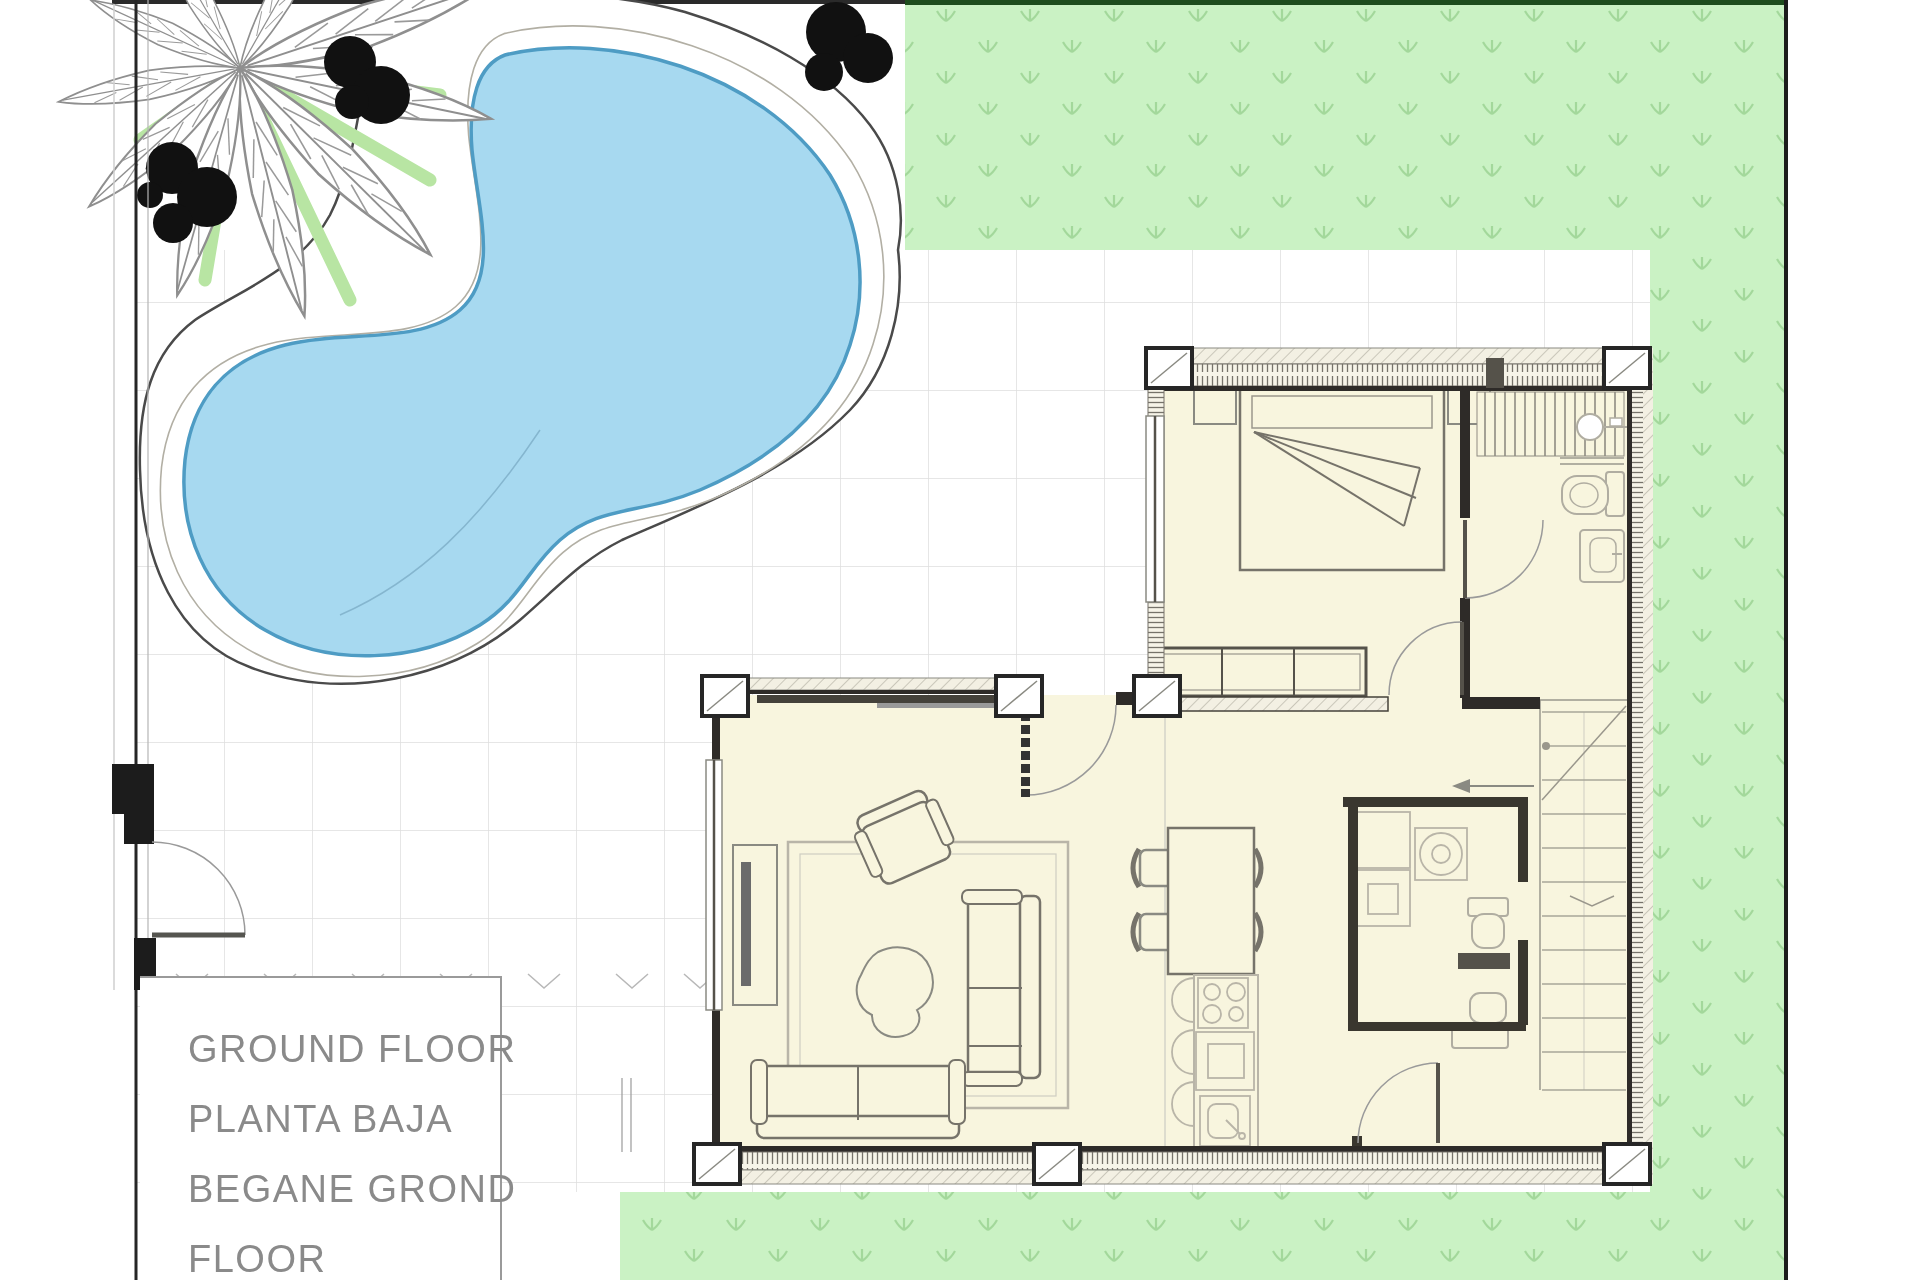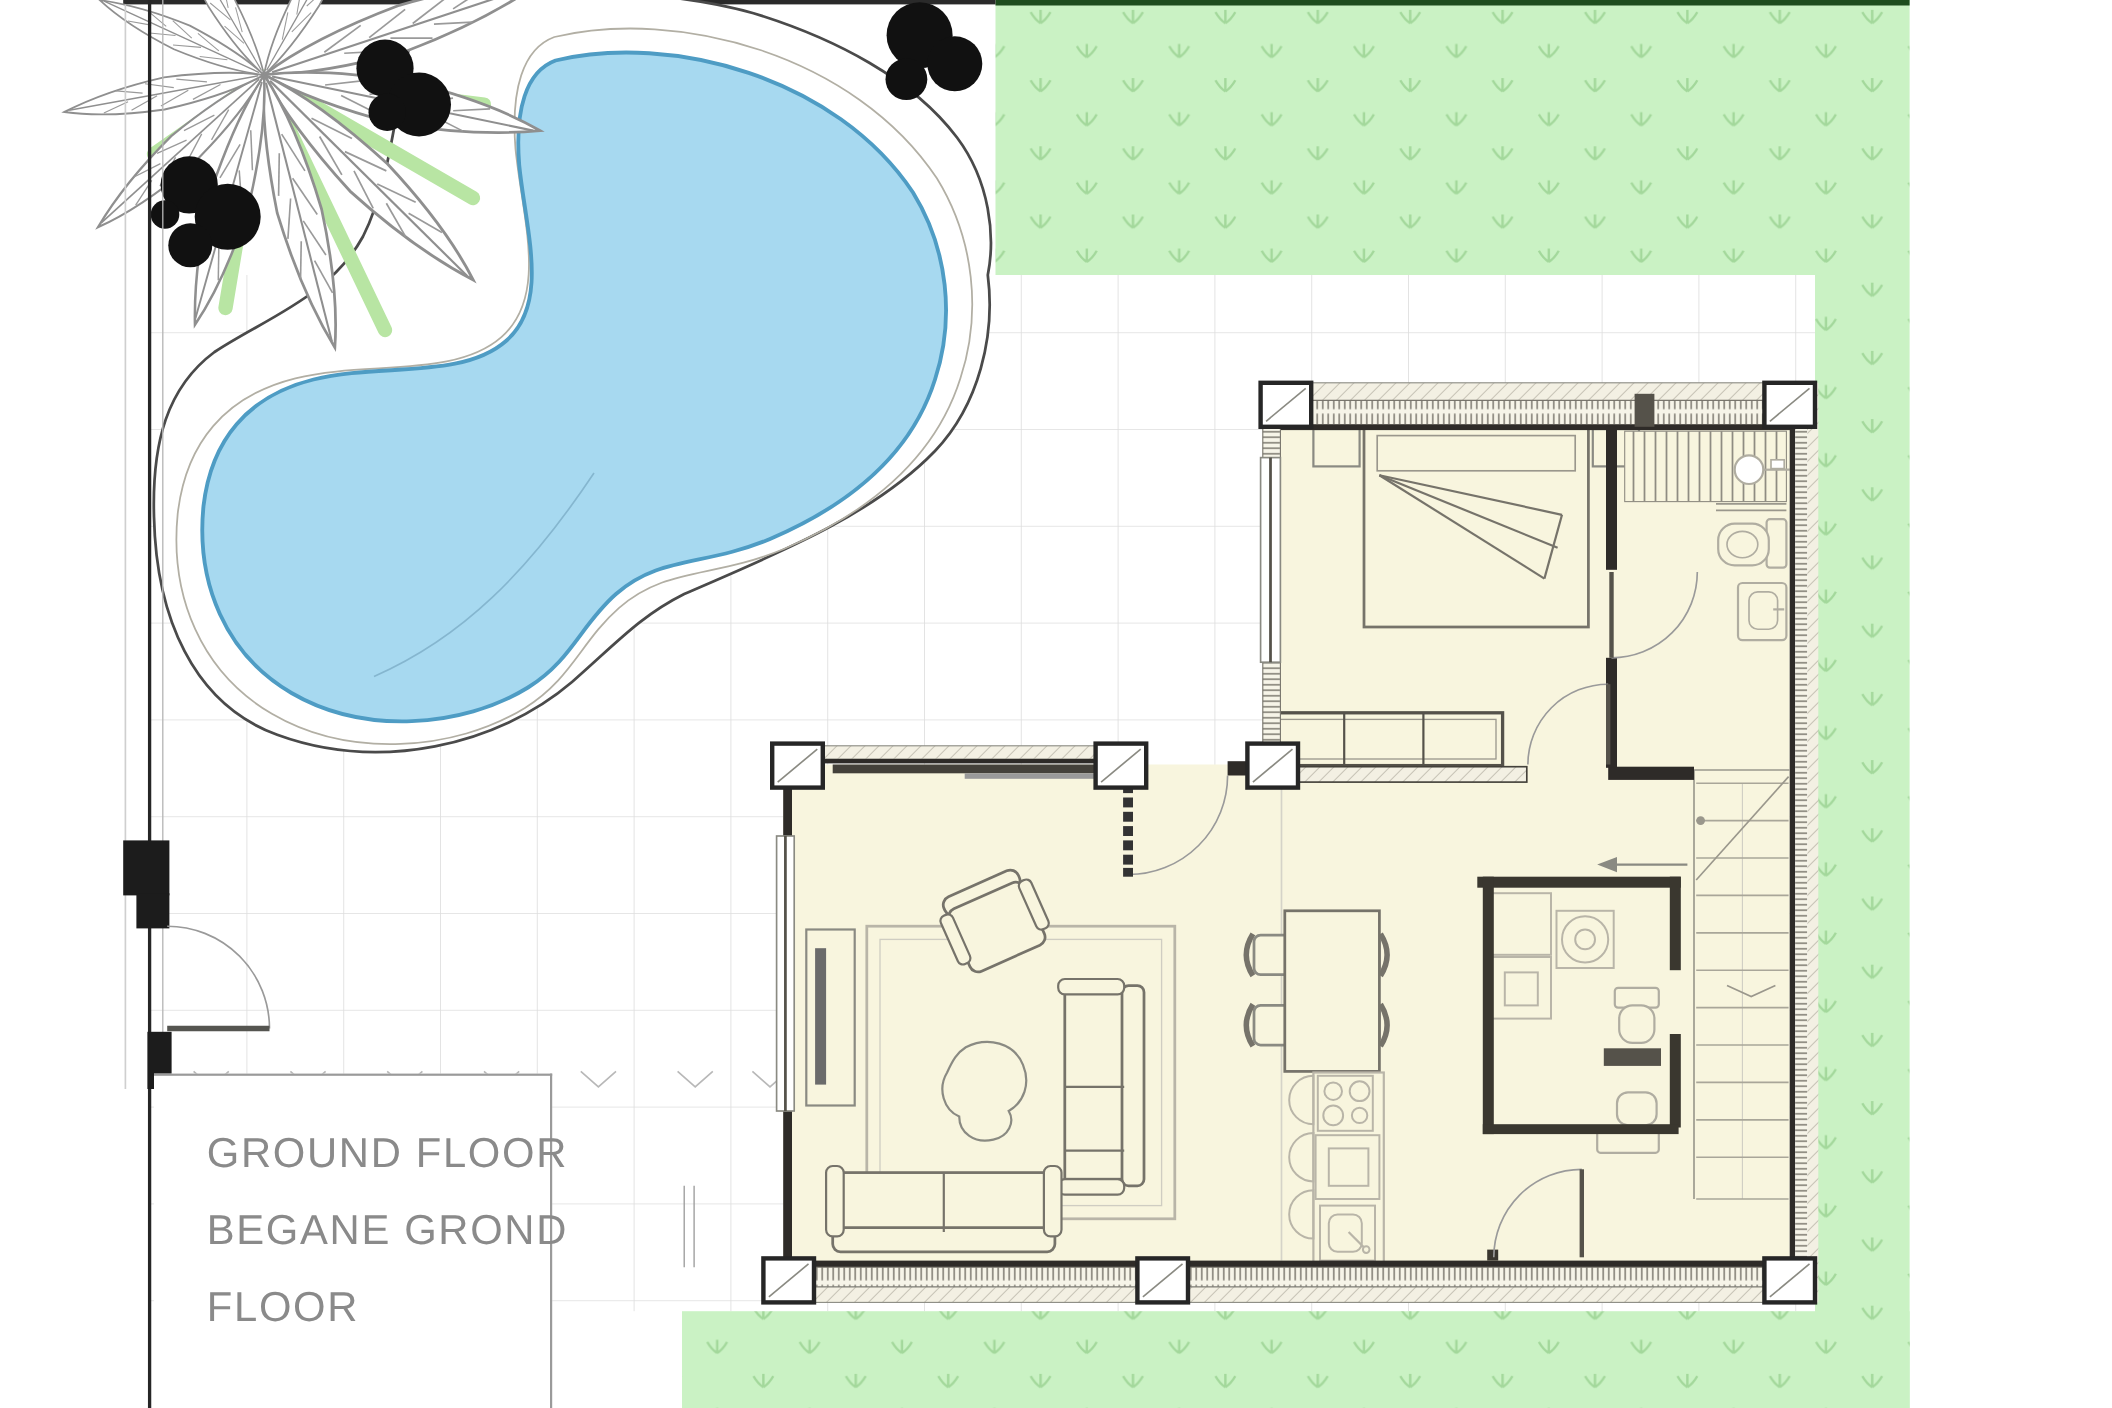--- a/index.html
+++ b/index.html
@@ -1,16 +1,16 @@
 <!DOCTYPE html>
 <html><head>
 <meta charset="utf-8">
 <style>
   html,body{margin:0;padding:0;background:#ffffff;}
-  .stage{position:relative;width:1736px;height:1280px;background:#ffffff;overflow:hidden;
+  .stage{position:relative;width:1920px;height:1280px;background:#ffffff;overflow:hidden;
          font-family:"Liberation Sans", sans-serif;}
   .stage svg{position:absolute;left:0;top:0;}
   .title-panel{position:absolute;left:140px;top:976px;width:362px;height:304px;background:#ffffff;
     border-top:2px solid #9a9a9a;border-right:2px solid #9a9a9a;box-sizing:border-box;
     padding:52px 0 0 48px;display:flex;flex-direction:column;gap:31px;}
   .title-line{font-size:38px;line-height:39px;color:#8a8a8a;letter-spacing:1.5px;white-space:nowrap;}
 </style>
 </head>
 <body>
 
@@ -414,17 +414,18 @@
     <use href="#col" x="702" y="676"></use>
     <use href="#col" x="996" y="676"></use>
     <use href="#col" x="694" y="1144"></use>
     <use href="#col" x="1034" y="1144"></use>
     <use href="#col" x="1604" y="1144"></use>
   </g>
 </svg>
 
 <div class="title-panel">
   <div class="title-line">GROUND FLOOR</div>
+  <div class="title-line">PLANTA BAJA</div>
   <div class="title-line">BEGANE GROND</div>
   <div class="title-line">FLOOR</div>
 </div>
 
 </div>
 
 </body></html>

